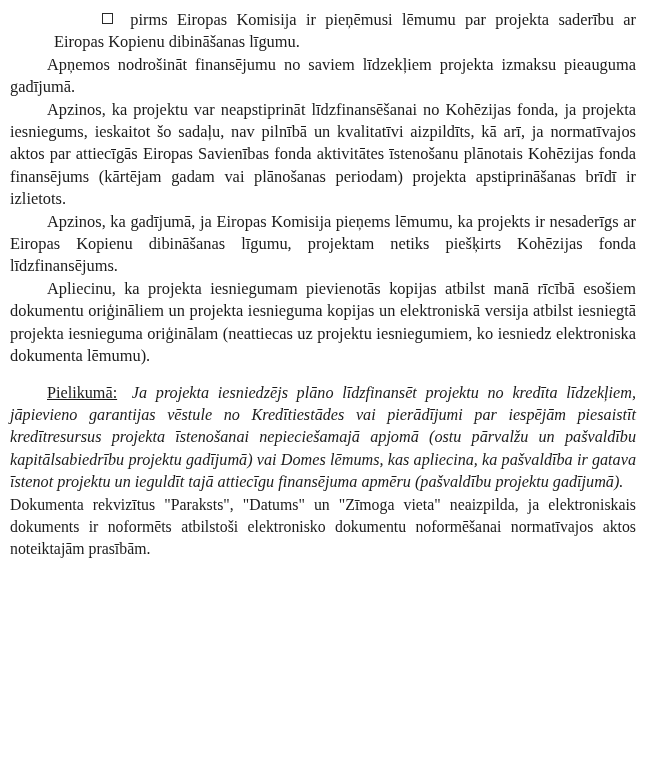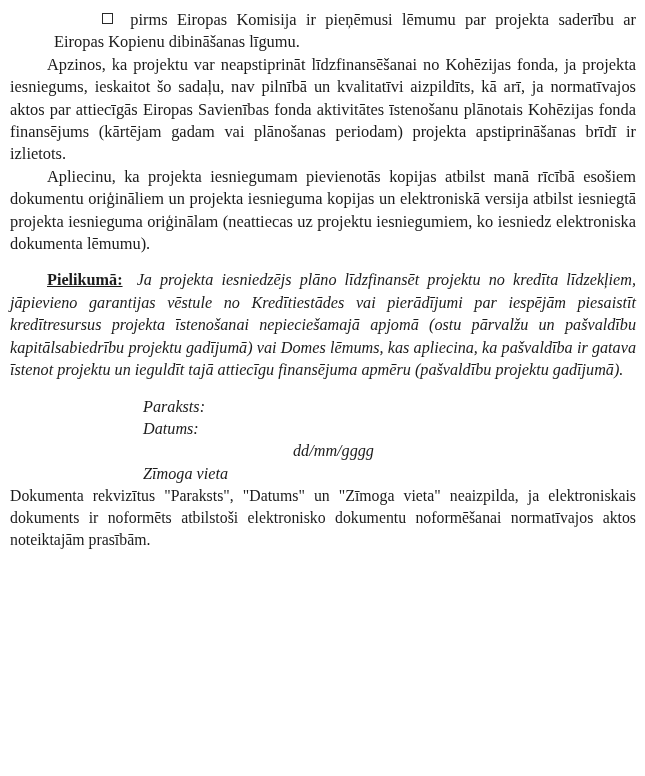--- a/index.html
+++ b/index.html
@@ -33,21 +33,21 @@
   .annex {
     margin: 14px 0 0 0;
     font-size: 16.2px;
     line-height: 22.4px;
     text-align: justify;
     text-indent: 37px;
     font-style: italic;
   }
   .annex-label {
     font-style: normal;
-    font-weight: bold;
+    font-weight: normal;
     text-decoration: underline;
     margin-right: 6px;
   }
   .sig-block {
     margin: 14px 0 0 133px;
     font-style: italic;
     font-size: 16.2px;
     line-height: 22.4px;
   }
   .sig-line { white-space: pre; }
@@ -63,31 +63,27 @@
 </head>
 <body>
 
 <div class="page">
 
   <section>
     <p class="para checkbox-para">
       <span class="checkbox-box"></span>
       <span>pirms Eiropas Komisija ir pieņēmusi lēmumu par projekta saderību ar Eiropas Kopienu dibināšanas līgumu.</span>
     </p>
+    <p class="para">Apņemos nodrošināt finansējumu no saviem līdzekļiem projekta izmaksu pieauguma gadījumā.</p>
     <p class="para">Apzinos, ka projektu var neapstiprināt līdzfinansēšanai no Kohēzijas fonda, ja projekta iesniegums, ieskaitot šo sadaļu, nav pilnībā un kvalitatīvi aizpildīts, kā arī, ja normatīvajos aktos par attiecīgās Eiropas Savienības fonda aktivitātes īstenošanu plānotais Kohēzijas fonda finansējums (kārtējam gadam vai plānošanas periodam) projekta apstiprināšanas brīdī ir izlietots.</p>
+    <p class="para">Apzinos, ka gadījumā, ja Eiropas Komisija pieņems lēmumu, ka projekts ir nesaderīgs ar Eiropas Kopienu dibināšanas līgumu, projektam netiks piešķirts Kohēzijas fonda līdzfinansējums.</p>
     <p class="para">Apliecinu, ka projekta iesniegumam pievienotās kopijas atbilst manā rīcībā esošiem dokumentu oriģināliem un projekta iesnieguma kopijas un elektroniskā versija atbilst iesniegtā projekta iesnieguma oriģinālam (neattiecas uz projektu iesniegumiem, ko iesniedz elektroniska dokumenta lēmumu).</p>
   </section>
 
   <p class="annex">
     <span class="annex-label">Pielikumā:</span>
     <span>Ja projekta iesniedzējs plāno līdzfinansēt projektu no kredīta līdzekļiem, jāpievieno garantijas vēstule no Kredītiestādes vai pierādījumi par iespējām piesaistīt kredītresursus projekta īstenošanai nepieciešamajā apjomā (ostu pārvalžu un pašvaldību kapitālsabiedrību projektu gadījumā) vai Domes lēmums, kas apliecina, ka pašvaldība ir gatava īstenot projektu un ieguldīt tajā attiecīgu finansējuma apmēru (pašvaldību projektu gadījumā).</span>
   </p>
 
-  <div class="sig-block">
-    <div class="sig-line">Paraksts:</div>
-    <div class="sig-line">Datums:</div>
-    <div class="sig-line sig-date-format">dd/mm/gggg</div>
-    <div class="sig-line">Zīmoga vieta</div>
-  </div>
 
   <p class="footer">Dokumenta rekvizītus "Paraksts", "Datums" un "Zīmoga vieta" neaizpilda, ja elektroniskais dokuments ir noformēts atbilstoši elektronisko dokumentu noformēšanai normatīvajos aktos noteiktajām prasībām.</p>
 
 </div>
 
 </body></html>

